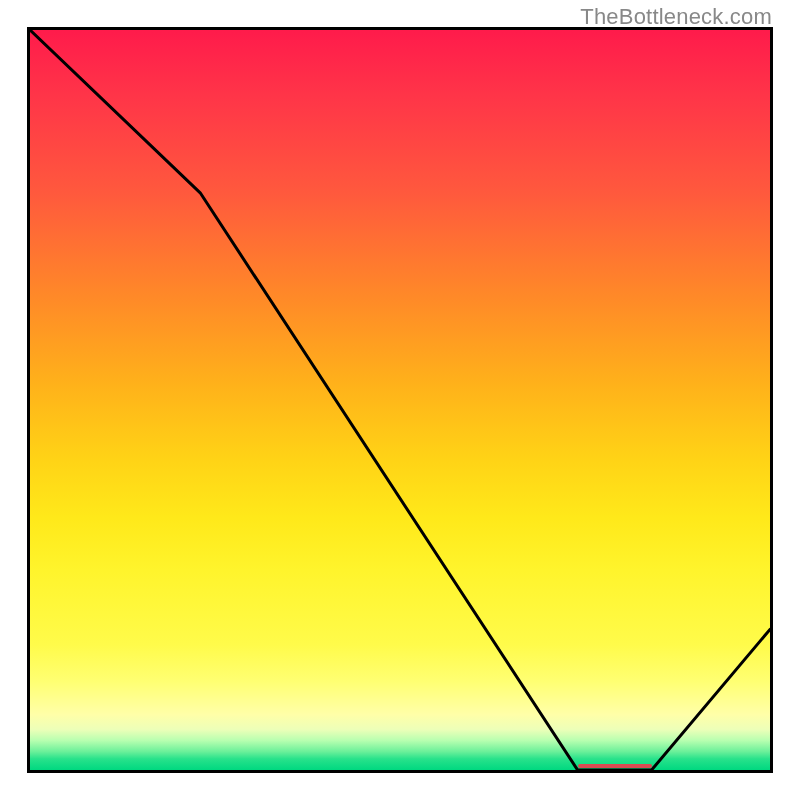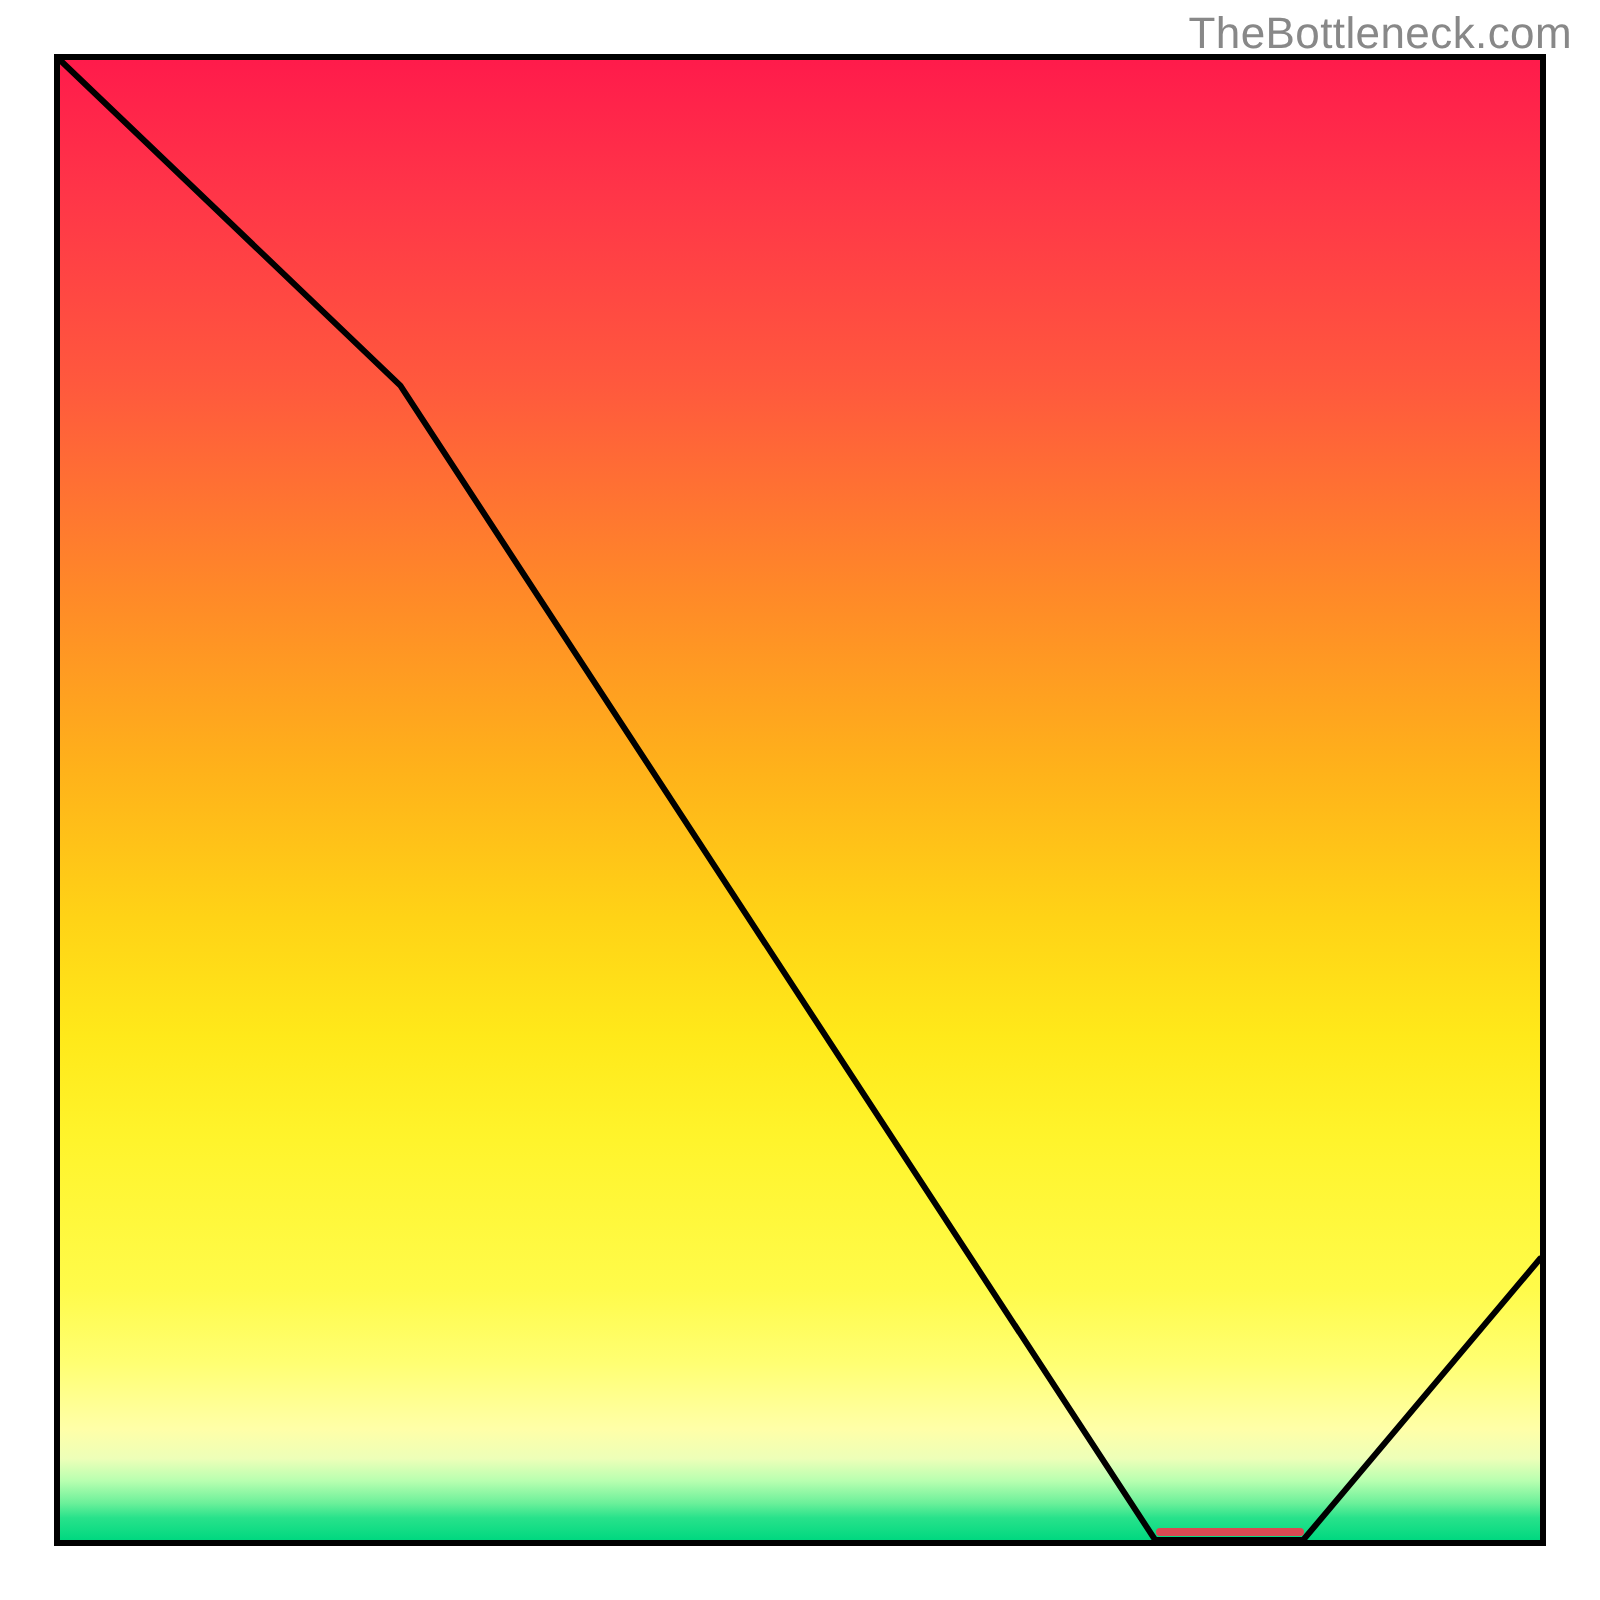--- a/index.html
+++ b/index.html
@@ -7,21 +7,21 @@
     padding: 0;
     width: 800px;
     height: 800px;
     background: #ffffff;
     font-family: Arial, Helvetica, sans-serif;
     overflow: hidden;
   }
   .attribution {
     position: absolute;
     top: 4px;
-    right: 14px;
+    right: 28px;
     color: #888888;
     font-size: 22px;
     font-weight: normal;
     letter-spacing: 0.2px;
   }
   .plot-area {
     position: absolute;
     left: 27px;
     top: 27px;
     width: 746px;

